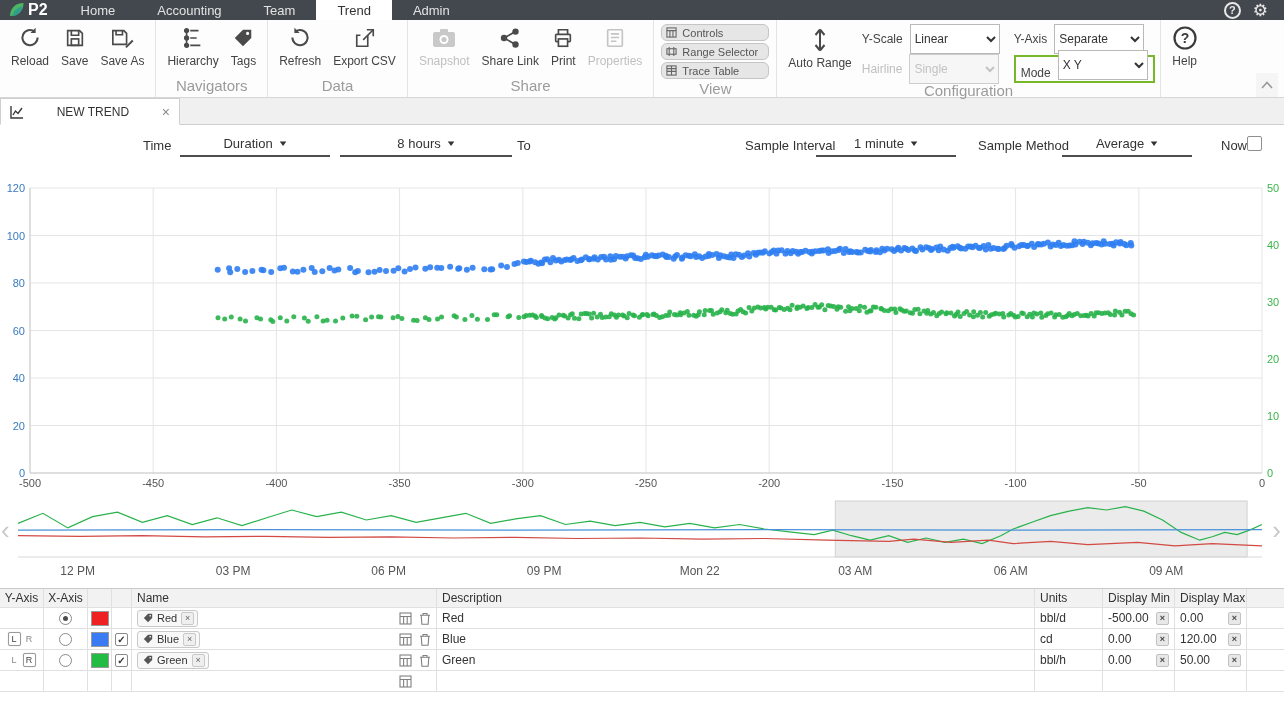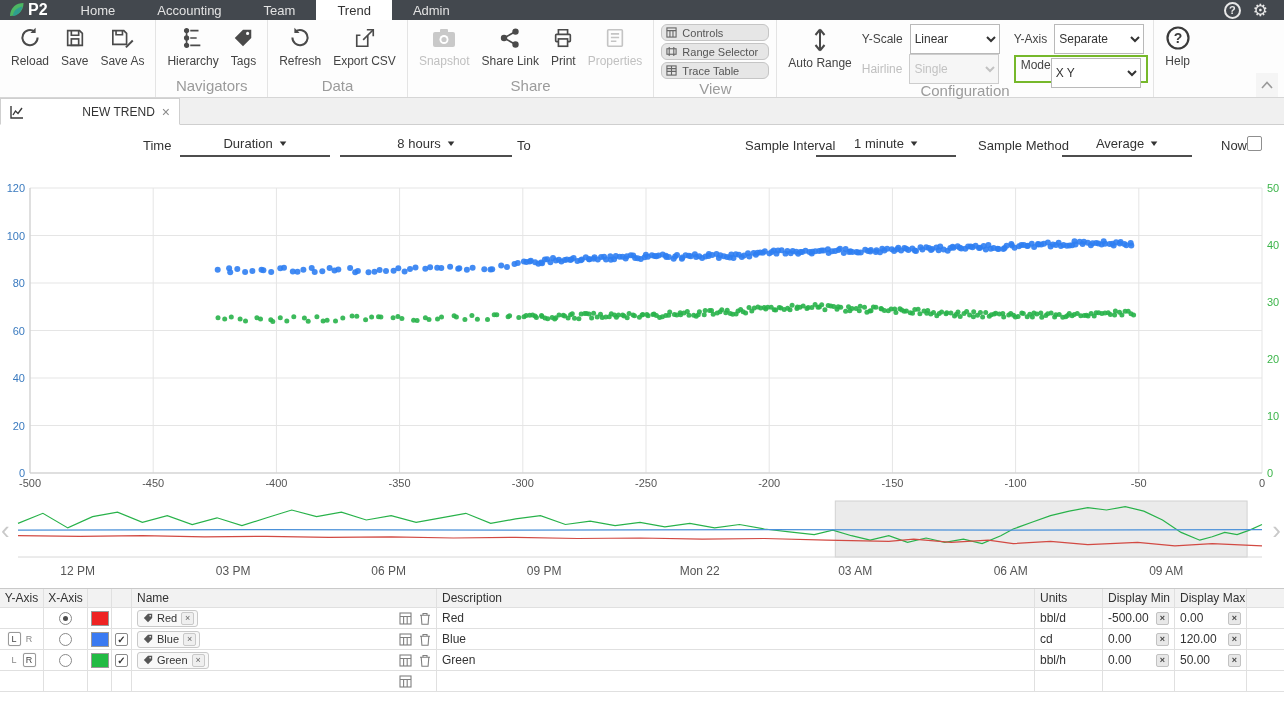--- a/index.html
+++ b/index.html
@@ -29,27 +29,27 @@
 .view-stack{display:flex;flex-direction:column;gap:2px;padding:3px 2px 0}
 .vtoggle{display:flex;align-items:center;gap:5px;font-size:11px;color:#555;background:#e6e6e6;border:1px solid #c5c5c5;padding:1px 6px 1px 4px;border-radius:6px;cursor:pointer;width:108px;height:17px}
 .vtoggle svg{flex:0 0 auto;color:#666}
 .config-wrap{display:flex;align-items:flex-start;gap:4px}
 .config-grid{display:grid;grid-template-columns:auto auto;gap:6px 14px;padding-top:6px}
 .cfg-row{display:flex;align-items:center;gap:7px;height:24px}
 .cfg-label{font-size:12px;color:#444;white-space:nowrap}
 .cfg-label.disabled{color:#bfbfbf}
 select{font-family:"Liberation Sans",sans-serif;font-size:12px;border:1px solid #b9b9b9;background:#fff;height:30px;min-width:90px;color:#333}
 select:disabled{background:#f4f4f4;color:#aaa}
-.mode-box{border:2px solid #76b82a;display:flex;align-items:flex-start;padding:1px 5px;height:28px}
+.mode-box{border:2px solid #76b82a;display:flex;align-items:flex-end;gap:7px;padding:1px 5px;height:28px}
 .toolbar-collapse{position:absolute;right:6px;bottom:0;width:22px;height:24px;display:flex;align-items:center;justify-content:center;color:#9a9a9a;cursor:pointer;background:#f5f5f5}
 
 
 .tabbar{height:27px;background:#f0f0f0;border-bottom:1px solid #cfcfcf;display:flex;align-items:stretch}
 .tab{background:#fff;border:1px solid #cfcfcf;border-bottom:1px solid #fff;margin-bottom:-1px;display:flex;align-items:center;gap:7px;padding:0 9px;width:180px;font-size:12px;color:#333;cursor:pointer}
-.tab-title{flex:1;text-align:right}
+.tab-title{flex:1;text-align:center}
 .tab-close{color:#8a8a8a;cursor:pointer;font-size:14px;line-height:1}
 
 
 .timebar{position:relative;height:42px;background:#fff}
 .tb-label{position:absolute;top:13px;font-size:13px;color:#333;white-space:nowrap}
 .tb-drop{position:absolute;top:6px;height:26px;border-bottom:2px solid #4d4d4d;display:flex;align-items:center;justify-content:center;gap:6px;font-size:13px;color:#333;cursor:pointer;white-space:nowrap}
 .caret{font-size:8px;color:#333;transform:scaleX(1.4)}
 .tb-drop .dticon{color:#555;display:flex;align-items:center}
 .tb-checkbox{position:absolute;top:11px;width:15px;height:15px;border:1px solid #8f8f8f;background:#fff;border-radius:2px;cursor:pointer}
 

